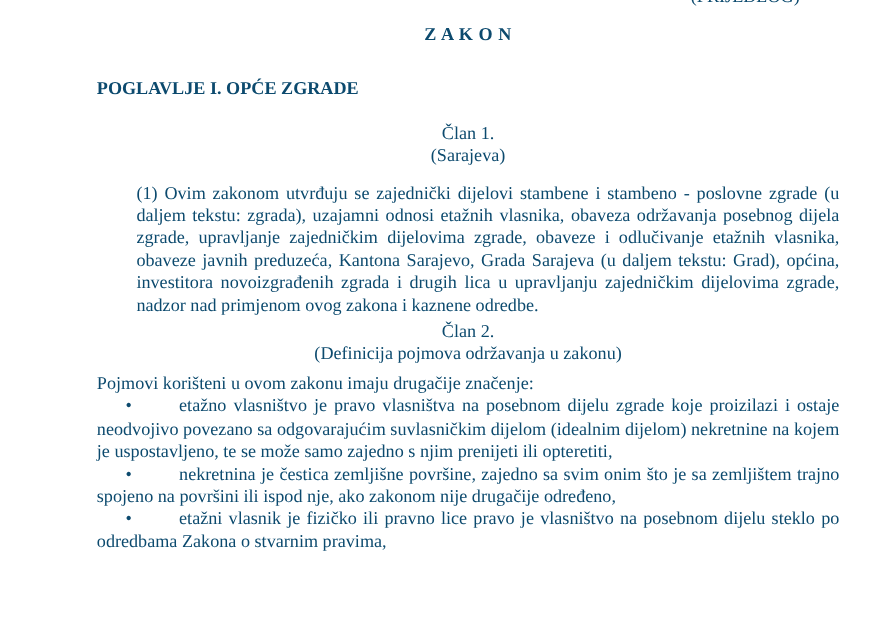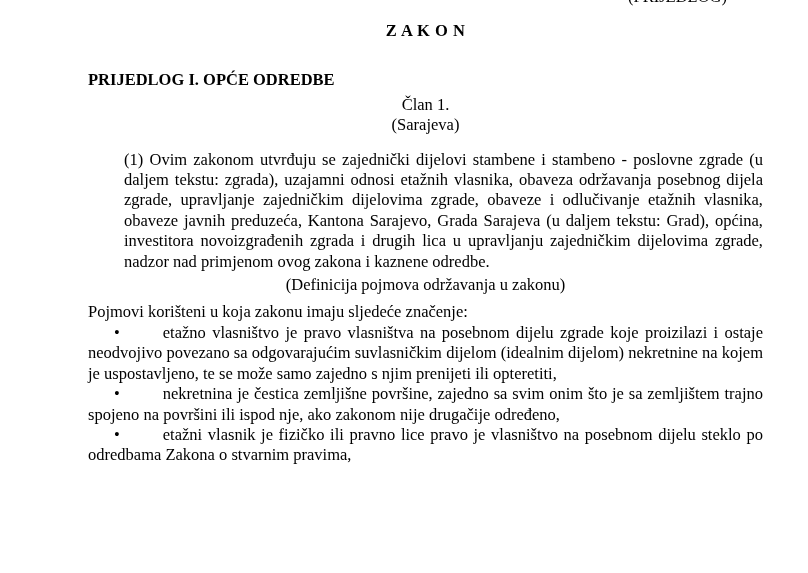--- a/index.html
+++ b/index.html
@@ -3,69 +3,70 @@
 <meta charset="utf-8">
 <style>
   * { margin: 0; padding: 0; box-sizing: border-box; }
   html, body { background: #ffffff; }
   .page {
     position: relative;
     width: 808px;
     height: 573px;
     overflow: hidden;
     background: #ffffff;
-    color: #000000;
+    color: #0c4a6e;
     font-family: "Liberation Serif", "DejaVu Serif", serif;
     font-size: 16.5px;
     line-height: 20.4px;
     padding: 0 45px 0 88px;
   }
   .partial-header {
     position: absolute;
     top: -13px;
     left: 628px;
     white-space: nowrap;
   }
   .title { text-align: center; margin-top: 21px; font-weight: bold; }
   .title-line1 { letter-spacing: 0.5px; }
   .chapter { margin-top: 29px; font-weight: bold; }
-  .clan { text-align: center; margin-top: 4px; }
+  .clan { text-align: center; margin-top: 20px; }
   .clan2 { margin-top: 3px; }
   p.body { text-align: justify; }
   .p-first { margin-top: 14px; margin-left: 36px; }
   .intro { margin-top: 7px; text-align: left; }
   .bullet-item { text-indent: 26px; }
   .tab { display: inline-block; width: 43px; }
 </style>
 </head>
 <body>
 
 <div class="page">
 
   <div class="partial-header">(PRIJEDLOG)</div>
 
   <div class="title">
     <div class="title-line1">Z A K O N</div>
   </div>
 
-  <div class="chapter">PRIJEDLOG I. OPĆE ODREDBE</div>
+  <div class="chapter">POGLAVLJE I. OPĆE ZGRADE</div>
 
   <div class="clan">
     <div>Član 1.</div>
     <div>(Sarajeva)</div>
   </div>
 
   <p class="body p-first">(1) Ovim zakonom utvrđuju se zajednički dijelovi stambene i stambeno - poslovne zgrade (u daljem tekstu: zgrada), uzajamni odnosi etažnih vlasnika, obaveza održavanja posebnog dijela zgrade, upravljanje zajedničkim dijelovima zgrade, obaveze i odlučivanje etažnih vlasnika, obaveze javnih preduzeća, Kantona Sarajevo, Grada Sarajeva (u daljem tekstu: Grad), općina, investitora novoizgrađenih zgrada i drugih lica u upravljanju zajedničkim dijelovima zgrade, nadzor nad primjenom ovog zakona i kaznene odredbe.</p>
 
 
   <div class="clan clan2">
+    <div>Član 2.</div>
     <div>(Definicija pojmova održavanja u zakonu)</div>
   </div>
 
-  <p class="body intro">Pojmovi korišteni u koja zakonu imaju sljedeće značenje:</p>
+  <p class="body intro">Pojmovi korišteni u ovom zakonu imaju drugačije značenje:</p>
 
   <p class="body bullet-item"><span class="bullet">•</span><span class="tab"></span><span>etažno vlasništvo je pravo vlasništva na posebnom dijelu zgrade koje proizilazi i ostaje neodvojivo povezano sa odgovarajućim suvlasničkim dijelom (idealnim dijelom) nekretnine na kojem je uspostavljeno, te se može samo zajedno s njim prenijeti ili opteretiti,</span></p>
 
   <p class="body bullet-item"><span class="bullet">•</span><span class="tab"></span><span>nekretnina je čestica zemljišne površine, zajedno sa svim onim što je sa zemljištem trajno spojeno na površini ili ispod nje, ako zakonom nije drugačije određeno,</span></p>
 
   <p class="body bullet-item"><span class="bullet">•</span><span class="tab"></span><span>etažni vlasnik je fizičko ili pravno lice pravo je vlasništvo na posebnom dijelu steklo po odredbama Zakona o stvarnim pravima,</span></p>
 
 </div>
 
 </body></html>

